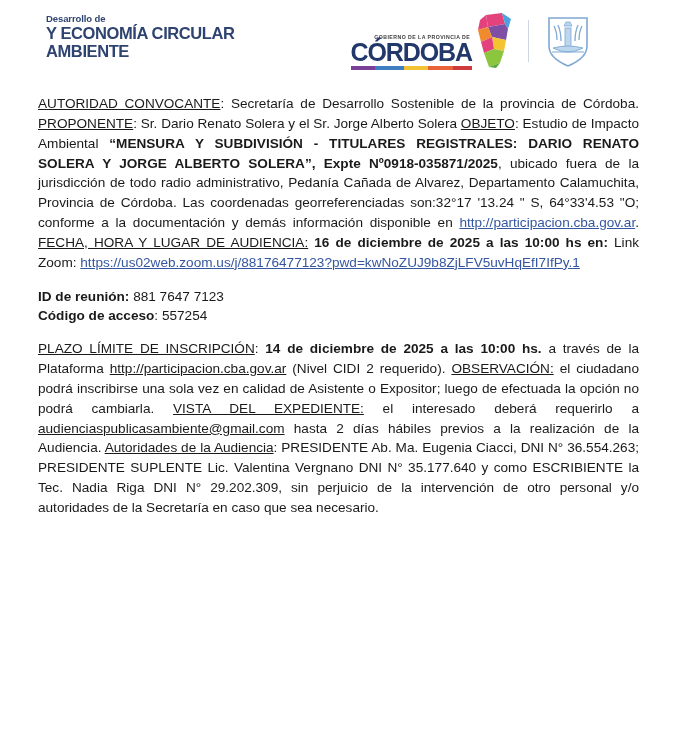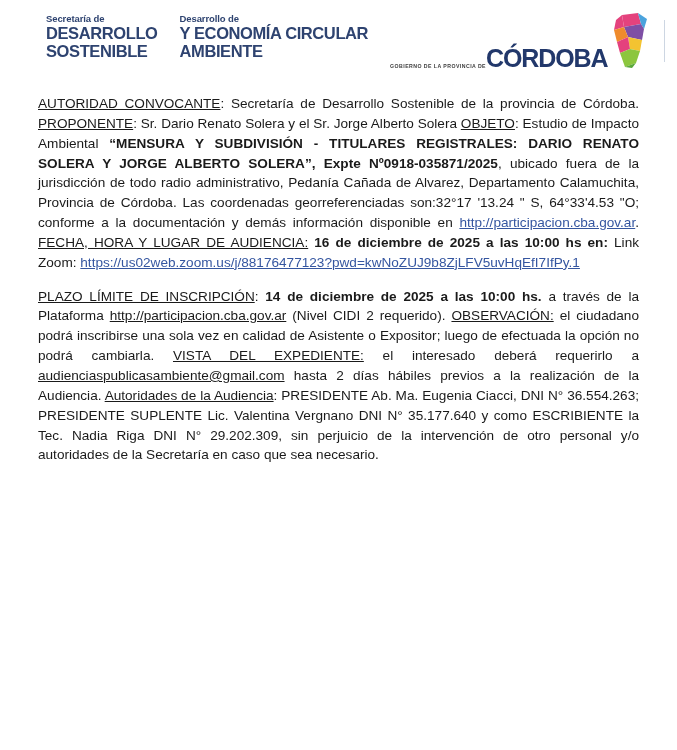--- a/index.html
+++ b/index.html
@@ -65,22 +65,22 @@
     padding-top: 4px;
     gap: 0px;
   }
   .cordoba-lockup {
     display: flex;
     align-items: flex-end;
     gap: 2px;
   }
   .cordoba-text-wrap {
     display: flex;
-    flex-direction: row;
-    align-items: flex-end;
+    flex-direction: column;
+    align-items: center;
   }
   .cordoba-kicker {
     font-size: 5.2px;
     font-weight: bold;
     color: #3c3c3c;
     letter-spacing: 0.45px;
     margin-left: 22px;
     margin-bottom: 1px;
     white-space: nowrap;
   }
@@ -167,25 +167,20 @@
 </style>
 </head>
 <body>
 
 <div class="page">
 
   <div class="header">
 
     <div class="brand-left">
 
-      <div class="brand-block">
-        <div class="brand-kicker">Secretaría de</div>
-        <div class="brand-main">DESARROLLO</div>
-        <div class="brand-main">SOSTENIBLE</div>
-      </div>
 
       <div class="brand-block">
         <div class="brand-kicker">Desarrollo de</div>
         <div class="brand-main">Y ECONOMÍA CIRCULAR</div>
         <div class="brand-main">AMBIENTE</div>
       </div>
 
     </div>
 
     <div class="brand-right">
@@ -227,17 +222,21 @@
     </div>
   </div>
 
 
   <div class="body-text">
 
     <p class="para"><span class="bu">AUTORIDAD CONVOCANTE</span><span>: Secretaría de Desarrollo Sostenible de la provincia de Córdoba. </span><span class="bu">PROPONENTE</span><span>: Sr. Dario Renato Solera y el Sr. Jorge Alberto Solera </span><span class="bu">OBJETO</span><span>: Estudio de Impacto Ambiental </span><span class="b">“MENSURA Y SUBDIVISIÓN - TITULARES REGISTRALES: DARIO RENATO SOLERA Y JORGE ALBERTO SOLERA”, Expte Nº0918-035871/2025</span><span>, ubicado fuera de la jurisdicción de todo radio administrativo, Pedanía Cañada de Alvarez, Departamento Calamuchita, Provincia de Córdoba. Las coordenadas georreferenciadas son:32°17 '13.24 " S, 64°33'4.53 "O; conforme a la documentación y demás información disponible en </span><a href="#" class="lnk">http://participacion.cba.gov.ar</a><span>. </span><span class="bu">FECHA, HORA Y LUGAR DE AUDIENCIA:</span><span class="b"> 16 de diciembre de 2025 a las 10:00 hs en:</span><span> Link Zoom:</span>
       <a href="#" class="zoomlink">https://us02web.zoom.us/j/88176477123?pwd=kwNoZUJ9b8ZjLFV5uvHqEfI7IfPy.1</a>
     </p>
 
+    <div class="idblock">
+      <div><span class="b">ID de reunión:</span><span> 881 7647 7123</span></div>
+      <div><span class="b">Código de acceso</span><span>: 557254</span></div>
+    </div>
 
     <p class="para" style="margin-top:14px;"><span class="bu">PLAZO LÍMITE DE INSCRIPCIÓN</span><span>: </span><span class="b">14 de diciembre de 2025 a las 10:00 hs.</span><span> a través de la Plataforma </span><a href="#" class="lnk-plain">http://participacion.cba.gov.ar</a><span> (Nivel CIDI 2 requerido). </span><span class="bu">OBSERVACIÓN:</span><span> el ciudadano podrá inscribirse una sola vez en calidad de Asistente o Expositor; luego de efectuada la opción no podrá cambiarla. </span><span class="bu">VISTA DEL EXPEDIENTE:</span><span> el interesado deberá requerirlo a </span><a href="#" class="lnk-plain">audienciaspublicasambiente@gmail.com</a><span> hasta 2 días hábiles previos a la realización de la Audiencia. </span><span class="bu">Autoridades de la Audiencia</span><span>: PRESIDENTE Ab. Ma. Eugenia Ciacci, DNI N° 36.554.263; PRESIDENTE SUPLENTE Lic. Valentina Vergnano DNI N° 35.177.640 y como ESCRIBIENTE la Tec. Nadia Riga DNI N° 29.202.309, sin perjuicio de la intervención de otro personal y/o autoridades de la Secretaría en caso que sea necesario.</span></p>
 
   </div>
 </div>
 
 </body></html>

